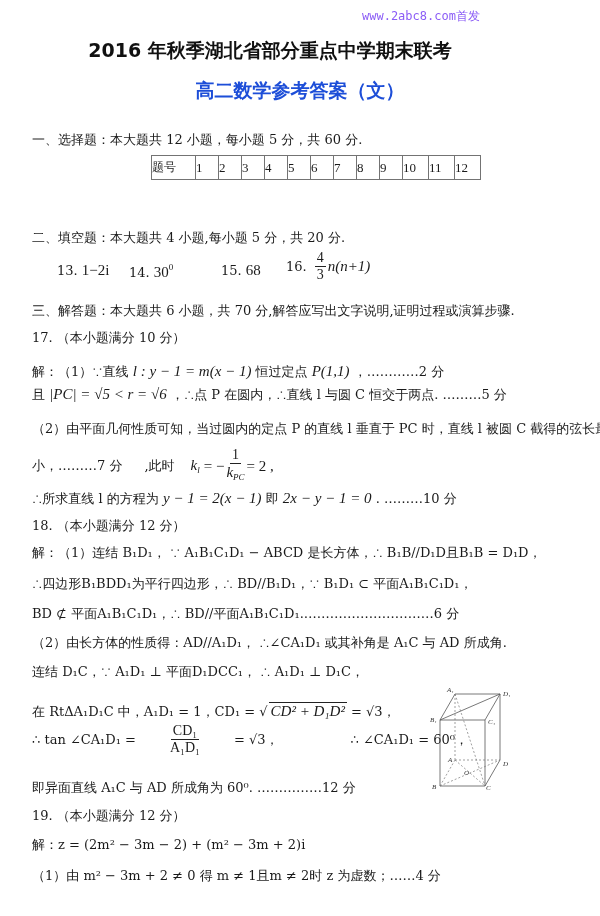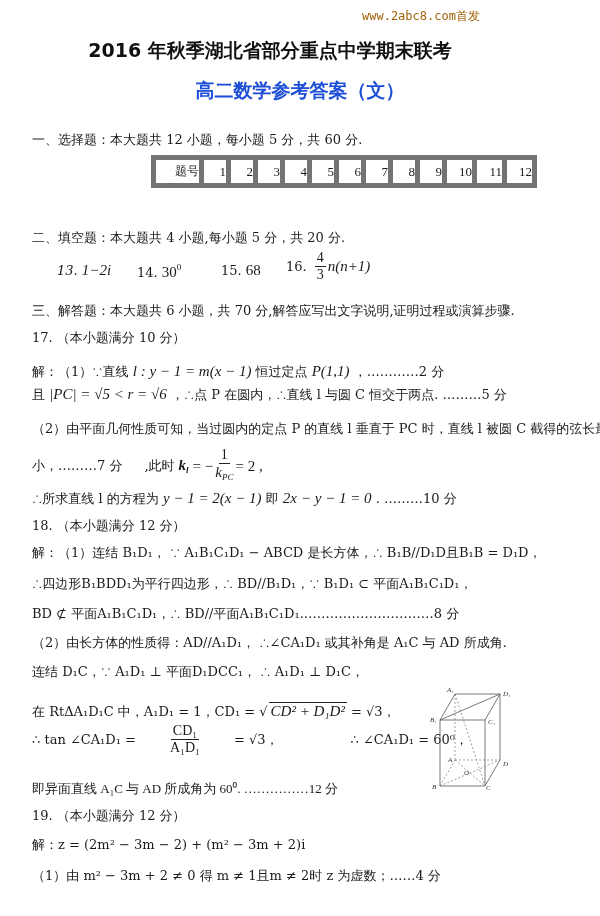--- a/index.html
+++ b/index.html
@@ -2,33 +2,33 @@
 <html><head>
 <meta charset="utf-8">
 <style>
   html, body { margin: 0; padding: 0; background: #ffffff; }
   body {
     width: 600px; height: 916px; position: relative; overflow: hidden;
     font-family: "DejaVu Serif", "Liberation Serif", serif;
     color: #1a1a1a;
   }
   .abs { position: absolute; white-space: nowrap; }
-  .watermark { left: 362px; top: 8px; font-family: "DejaVu Sans Mono", "Liberation Mono", monospace; font-size: 12px; color: #a16207; letter-spacing: 0px; }
+  .watermark { left: 362px; top: 8px; font-family: "DejaVu Sans Mono", "Liberation Mono", monospace; font-size: 12px; color: #8b5cf6; letter-spacing: 0px; }
   .title1 { left: 0; width: 540px; text-align: center; top: 38px; font-family: "DejaVu Sans", "Liberation Sans", sans-serif; font-size: 19px; font-weight: bold; color: #111; }
   .title2 { left: 0; width: 600px; text-align: center; top: 78px; font-family: "DejaVu Sans", "Liberation Sans", sans-serif; font-size: 19px; font-weight: bold; color: #1d4ed8; }
   .line { font-size: 13px; left: 32px; }
   .m { font-family: "Liberation Serif", "DejaVu Serif", serif; font-size: 15px; }
   .mi { font-family: "Liberation Serif", "DejaVu Serif", serif; font-size: 15px; font-style: italic; }
   .sub { font-size: 9px; vertical-align: -3px; }
   .sup { font-size: 9px; vertical-align: 7px; }
   .frac { display: inline-flex; flex-direction: column; align-items: center; vertical-align: middle; font-family: "Liberation Serif", serif; font-size: 14px; line-height: 16px; margin: 0 2px; }
   .frac .num { border-bottom: 1px solid #222; padding: 0 2px; }
   .sqrt { display: inline-block; border-top: 1px solid #222; padding: 0 2px; margin-left: 1px; margin-top: 8px; }
   table.ans { position: absolute; left: 151px; top: 155px; border-collapse: collapse; font-family: "Liberation Serif", serif; font-size: 13px; }
-  table.ans td { border: 5px solid #737373; height: 23px; text-align: right; padding: 0; }
+  table.ans td { border: 1px solid #737373; height: 23px; text-align: left; padding: 0; }
   table.ans td.hd { width: 43px; font-family: "DejaVu Sans", sans-serif; font-size: 12px; }
   table.ans td.c { width: 22px; }
   table.ans td.w { width: 25px; }
   .red { color: #e8211d; }
   .figure { position: absolute; left: 430px; top: 680px; width: 120px; height: 110px; }
   .figure svg { width: 120px; height: 110px; }
   .lbl { font-family: "Liberation Serif", serif; font-style: italic; font-size: 7px; fill: #333; }
 </style>
 </head>
 <body>
@@ -53,25 +53,25 @@
     <td class="c">8</td>
     <td class="c">9</td>
     <td class="w">10</td>
     <td class="w">11</td>
     <td class="w">12</td>
   </tr>
 </tbody>
   </table>
 
 <div class="abs line" style="top:229px;">二、填空题：本大题共 4 小题,每小题 5 分，共 20 分.</div>
-<div class="abs" style="left:57px; top:262px; font-size:13px;font-style:italic;">
+<div class="abs" style="left:57px; top:262px; font-size:13px;">
   <span>13.</span>
   <span class="m">1−2i</span>
 </div>
-<div class="abs" style="left:137px; top:262px; font-size:13px;">
+<div class="abs" style="left:129px; top:262px; font-size:13px;">
   <span>14.</span>
   <span class="m">30</span><span class="sup m">0</span>
 </div>
 <div class="abs" style="left:221px; top:262px; font-size:13px;">
   <span>15.</span>
   <span class="m">68</span>
 </div>
 <div class="abs" style="left:286px; top:250px; font-size:13px; display:flex; align-items:center;">
   <span style="margin-right:6px;">16.</span>
   <span class="frac">
@@ -93,57 +93,57 @@
 </div>
 <div class="abs line" style="top:386px;">
   <span>且</span>
   <span class="mi">|PC| = √5 &lt; r = √6</span>
   <span>，∴点 P 在圆内，∴直线 l 与圆 C 恒交于两点. ………5 分</span>
 </div>
 <div class="abs line" style="top:420px;">（2）由平面几何性质可知，当过圆内的定点 P 的直线 l 垂直于 PC 时，直线 l 被圆 C 截得的弦长最</div>
 <div class="abs line" style="top:447px; display:flex; align-items:center;">
   <span>小，………7 分</span>
   <span style="margin-left:22px;">,此时</span>
-  <span class="mi" style="margin-left:4px;font-weight:bold;"><span>k</span><span class="sub">l</span></span>
+  <span class="mi" style="margin-left:16px;"><span>k</span><span class="sub">l</span></span>
   <span class="m" style="margin-left:4px;">= −</span>
   <span class="frac">
     <span class="num">1</span>
     <span class="mi"><span>k</span><span class="sub">PC</span></span>
   </span>
   <span class="m">= 2 ,</span>
 </div>
 <div class="abs line" style="top:490px;">
   <span>∴所求直线 l 的方程为</span>
   <span class="mi">y − 1 = 2(x − 1)</span>
   <span>即</span>
   <span class="mi">2x − y − 1 = 0</span>
   <span>. ………10 分</span>
 </div>
 
 <div class="abs line" style="top:517px;">18. （本小题满分 12 分）</div>
 <div class="abs line" style="top:544px;">解：（1）连结 B₁D₁，   ∵ A₁B₁C₁D₁ − ABCD 是长方体，∴ B₁B//D₁D且B₁B = D₁D，</div>
 <div class="abs line" style="top:575px;">∴四边形B₁BDD₁为平行四边形，∴ BD//B₁D₁，∵ B₁D₁ ⊂ 平面A₁B₁C₁D₁，</div>
-<div class="abs line" style="top:605px;">BD ⊄ 平面A₁B₁C₁D₁，∴ BD//平面A₁B₁C₁D₁.…………………………8 分</div>
+<div class="abs line" style="top:605px;">BD ⊄ 平面A₁B₁C₁D₁，∴ BD//平面A₁B₁C₁D₁.…………………………6 分</div>
 <div class="abs line" style="top:634px;">（2）由长方体的性质得：AD//A₁D₁，   ∴∠CA₁D₁ 或其补角是 A₁C 与 AD 所成角.</div>
 <div class="abs line" style="top:663px;">连结 D₁C，∵ A₁D₁ ⊥ 平面D₁DCC₁，      ∴ A₁D₁ ⊥ D₁C，</div>
 <div class="abs line" style="top:694px;">
   <span>在 RtΔA₁D₁C 中，A₁D₁ = 1，CD₁ =</span>
   √<span class="sqrt mi">CD² + D₁D²</span>
   <span>= √3，</span>
 </div>
 <div class="abs line" style="top:723px; display:flex; align-items:center;gap:32px;">
   <span>∴ tan ∠CA₁D₁ =</span>
   <span class="frac">
     <span class="num">CD₁</span>
     <span>A₁D₁</span>
   </span>
   <span>= √3，</span>
   <span style="margin-left:40px;">∴ ∠CA₁D₁ = 60⁰，</span>
 </div>
-<div class="abs line" style="top:779px;font-family:Liberation Serif, serif;">即异面直线 A₁C 与 AD 所成角为 60⁰.  ……………12 分</div>
+<div class="abs line" style="top:779px;">即异面直线 A₁C 与 AD 所成角为 60⁰.  ……………12 分</div>
 
 <div class="figure">
   <svg viewBox="0 0 120 110">
     <g stroke="#555" stroke-width="0.8" fill="none">
       <line x1="25" y1="14" x2="70" y2="14"></line>
       <line x1="25" y1="14" x2="10" y2="40"></line>
       <line x1="70" y1="14" x2="55" y2="40"></line>
       <line x1="10" y1="40" x2="55" y2="40"></line>
       <line x1="10" y1="40" x2="70" y2="14"></line>
       <line x1="10" y1="40" x2="10" y2="106"></line>

